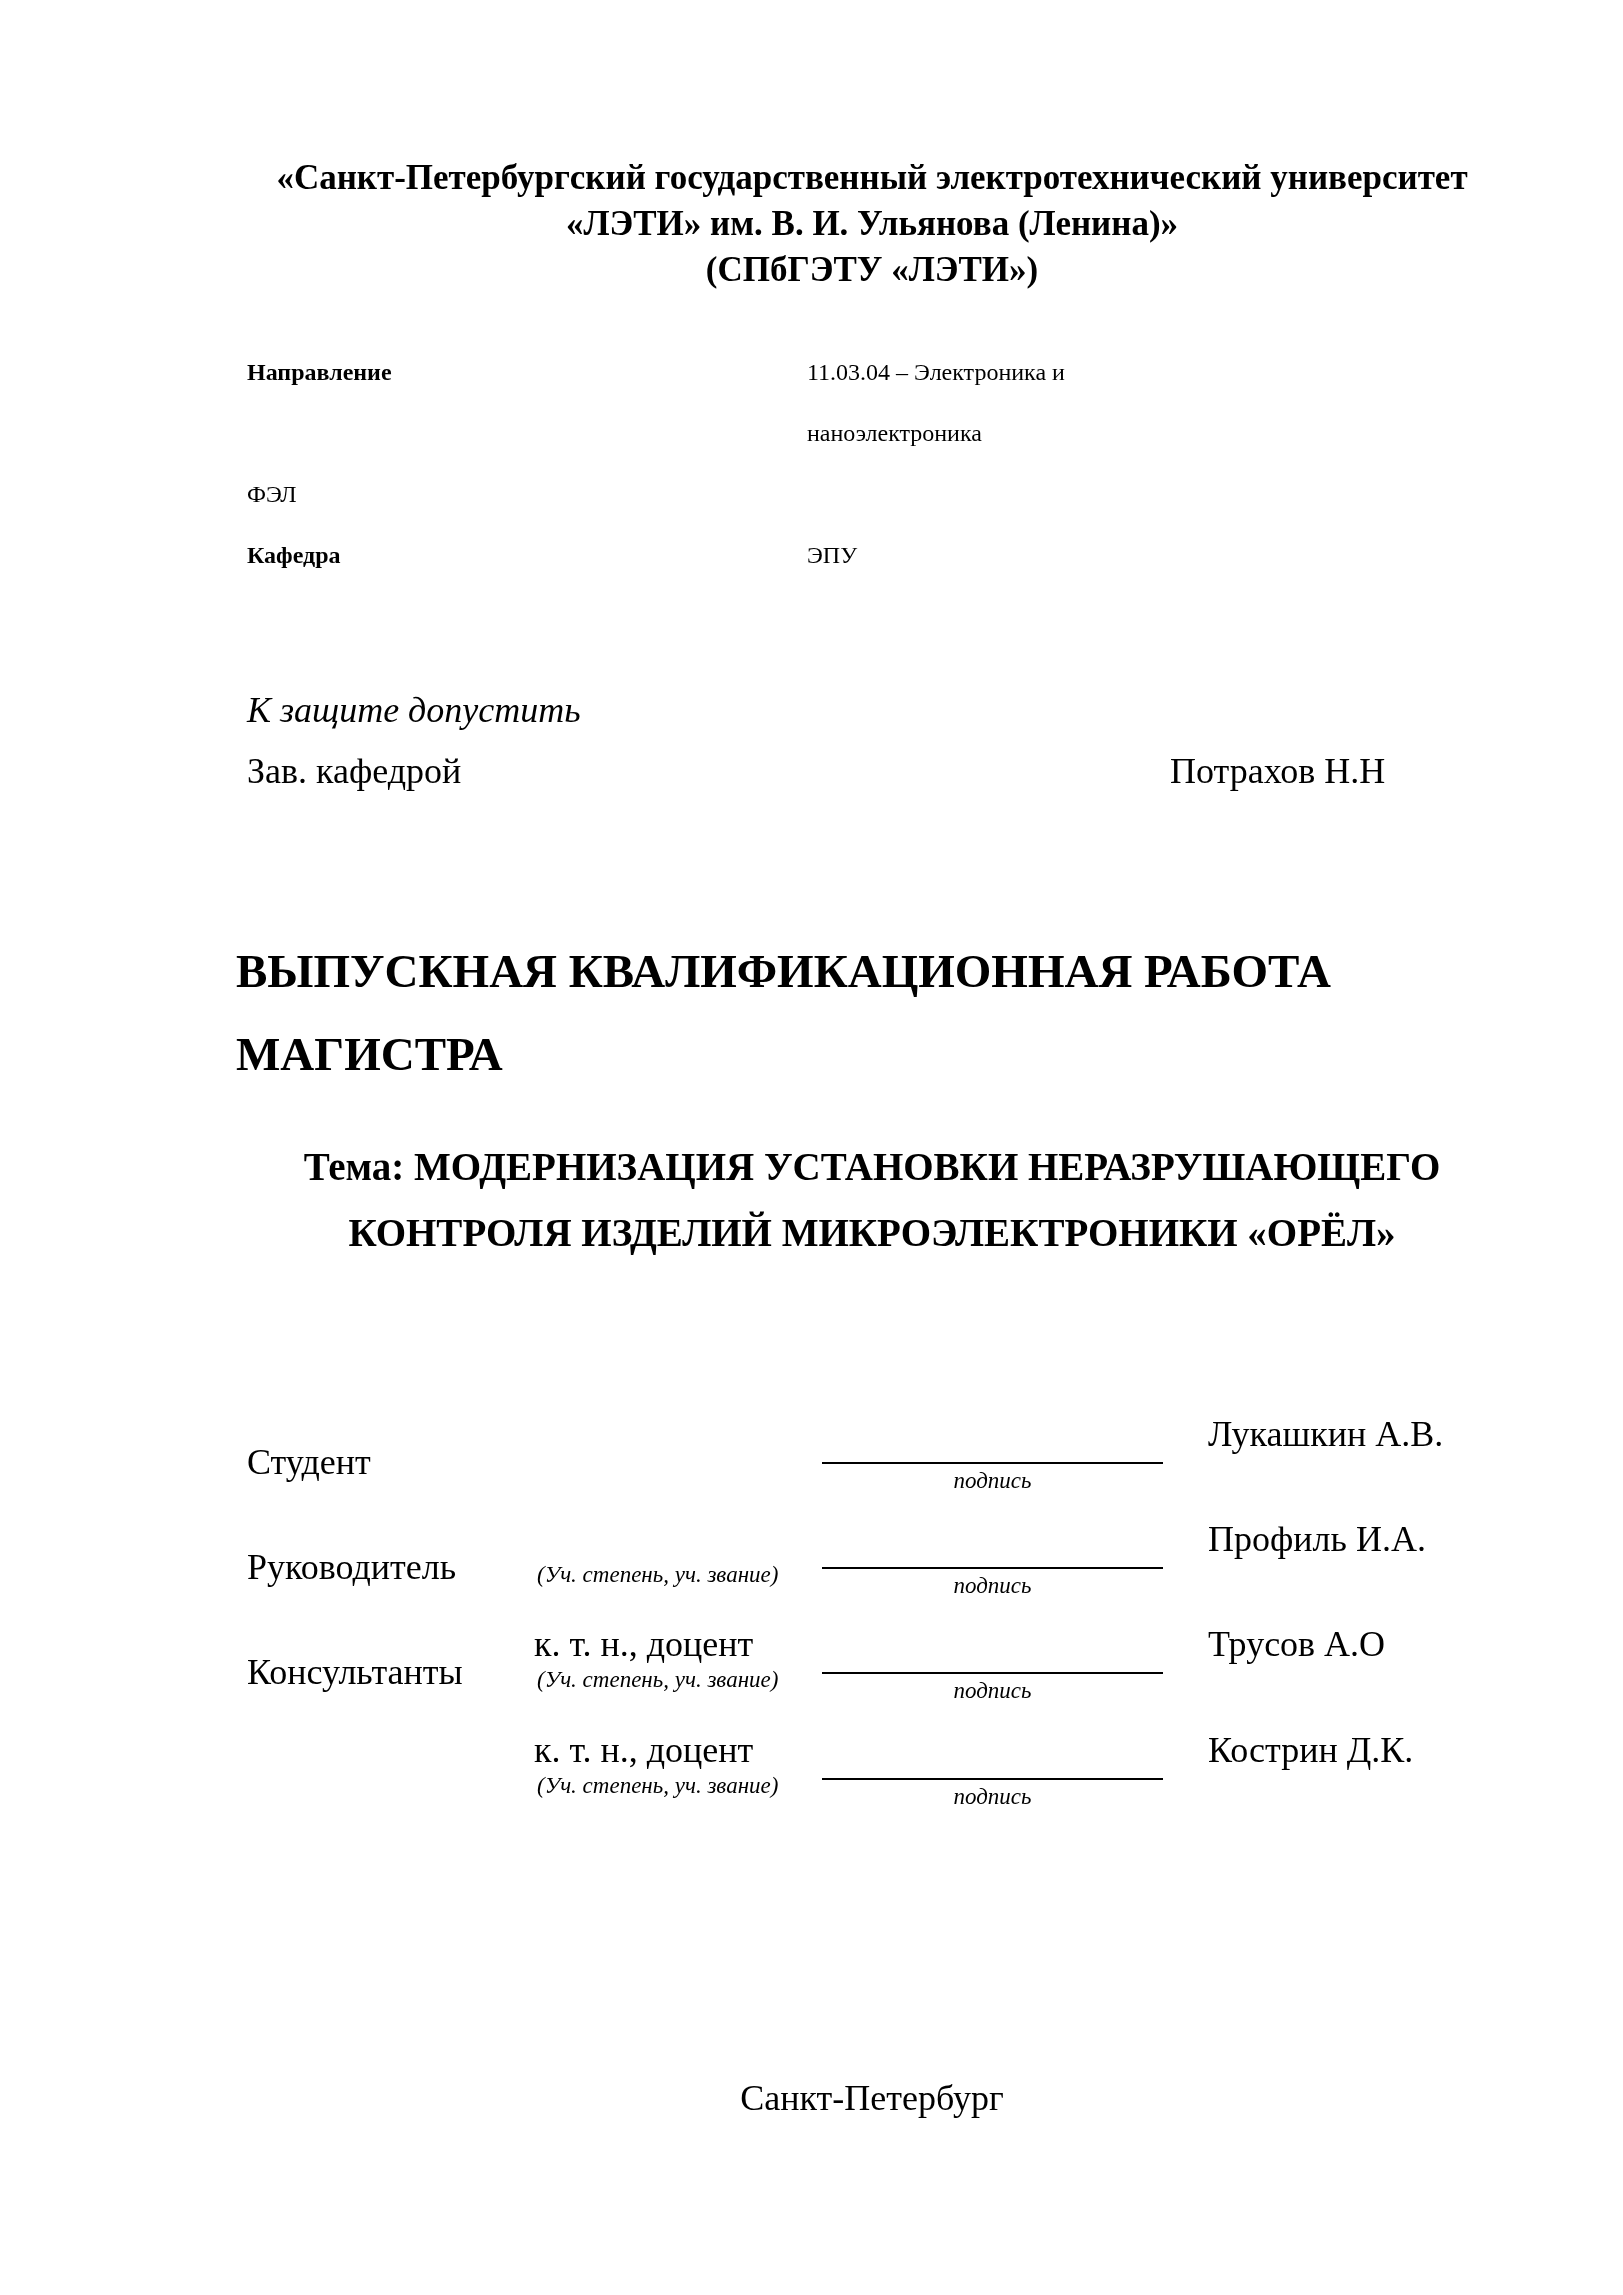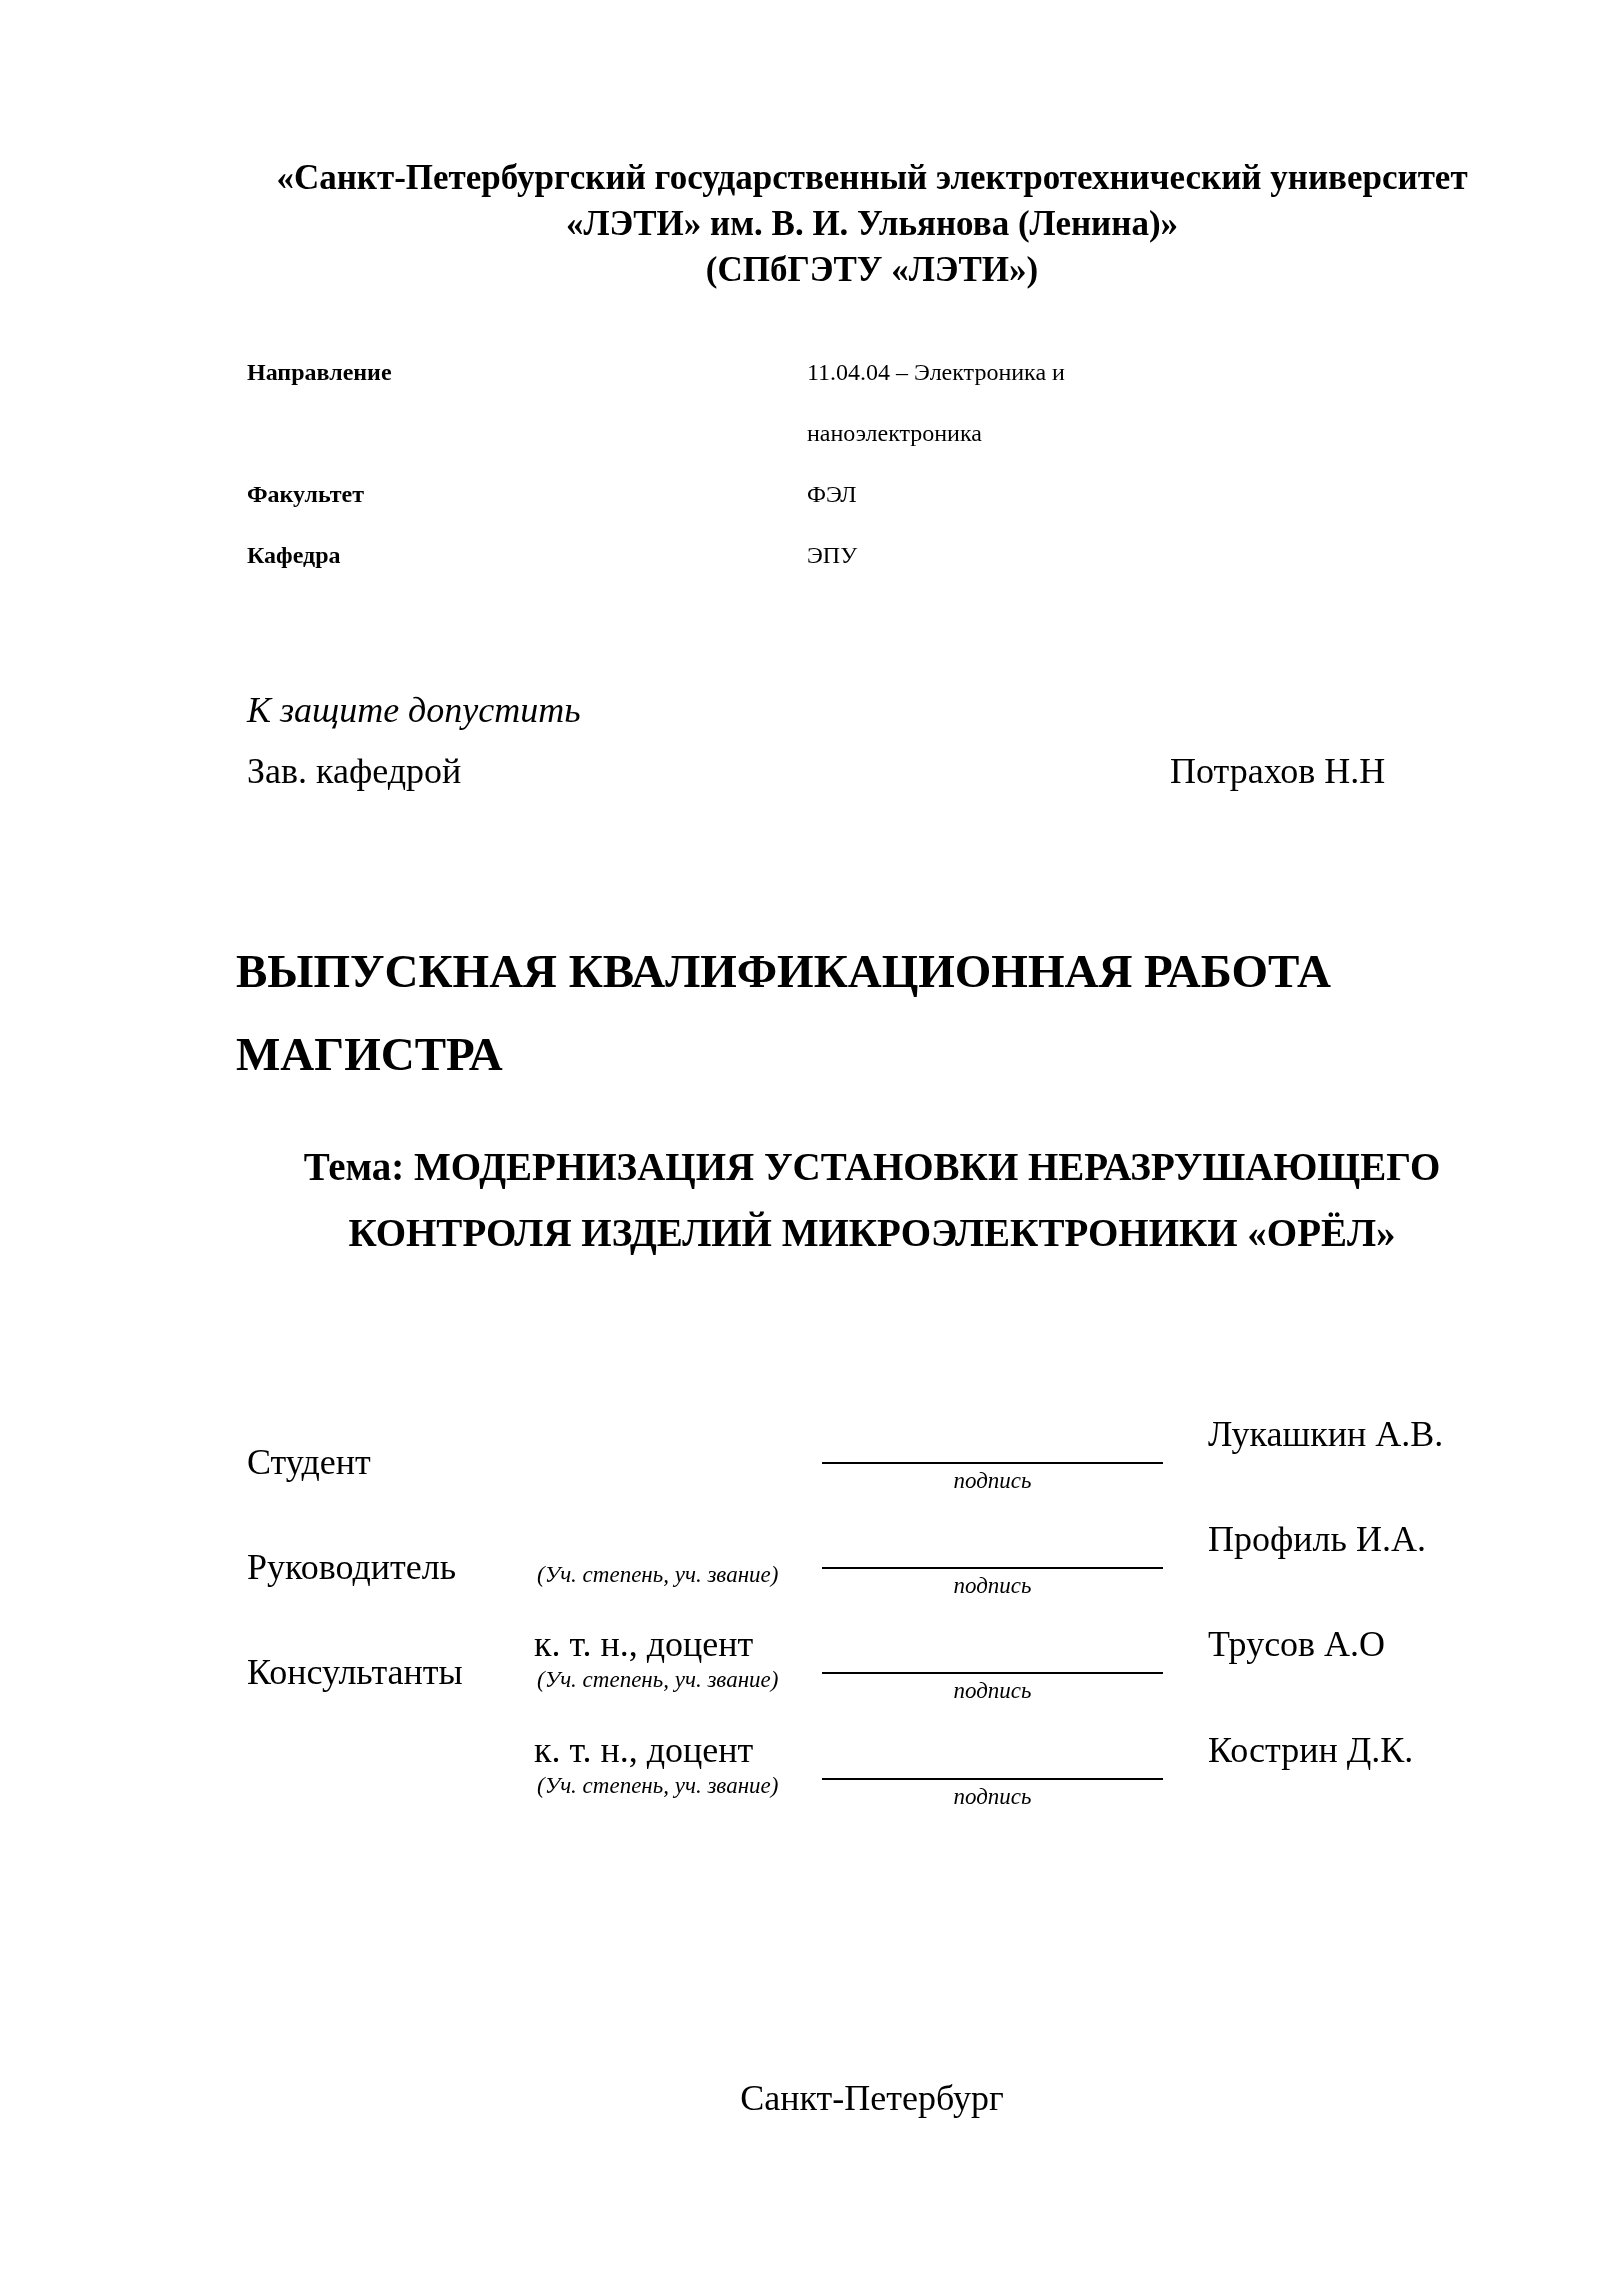--- a/index.html
+++ b/index.html
@@ -109,26 +109,25 @@
   <div class="header">
     <div>«Санкт-Петербургский государственный электротехнический университет</div>
     <div>«ЛЭТИ» им. В. И. Ульянова (Ленина)»</div>
     <div>(СПбГЭТУ «ЛЭТИ»)</div>
   </div>
 
   <div class="info">
     <div class="info-row">
       <div class="info-label">Направление</div>
       <div class="info-value">
-        <div>11.04.04 – Электроника и</div>
+        <div>11.03.04 – Электроника и</div>
         <div>наноэлектроника</div>
       </div>
     </div>
     <div class="info-row">
-      <div class="info-label">Факультет</div>
       <div class="info-value">ФЭЛ</div>
     </div>
     <div class="info-row">
       <div class="info-label">Кафедра</div>
       <div class="info-value">ЭПУ</div>
     </div>
   </div>
 
   <div class="admission">
     <div class="admit-phrase">К защите допустить</div>

